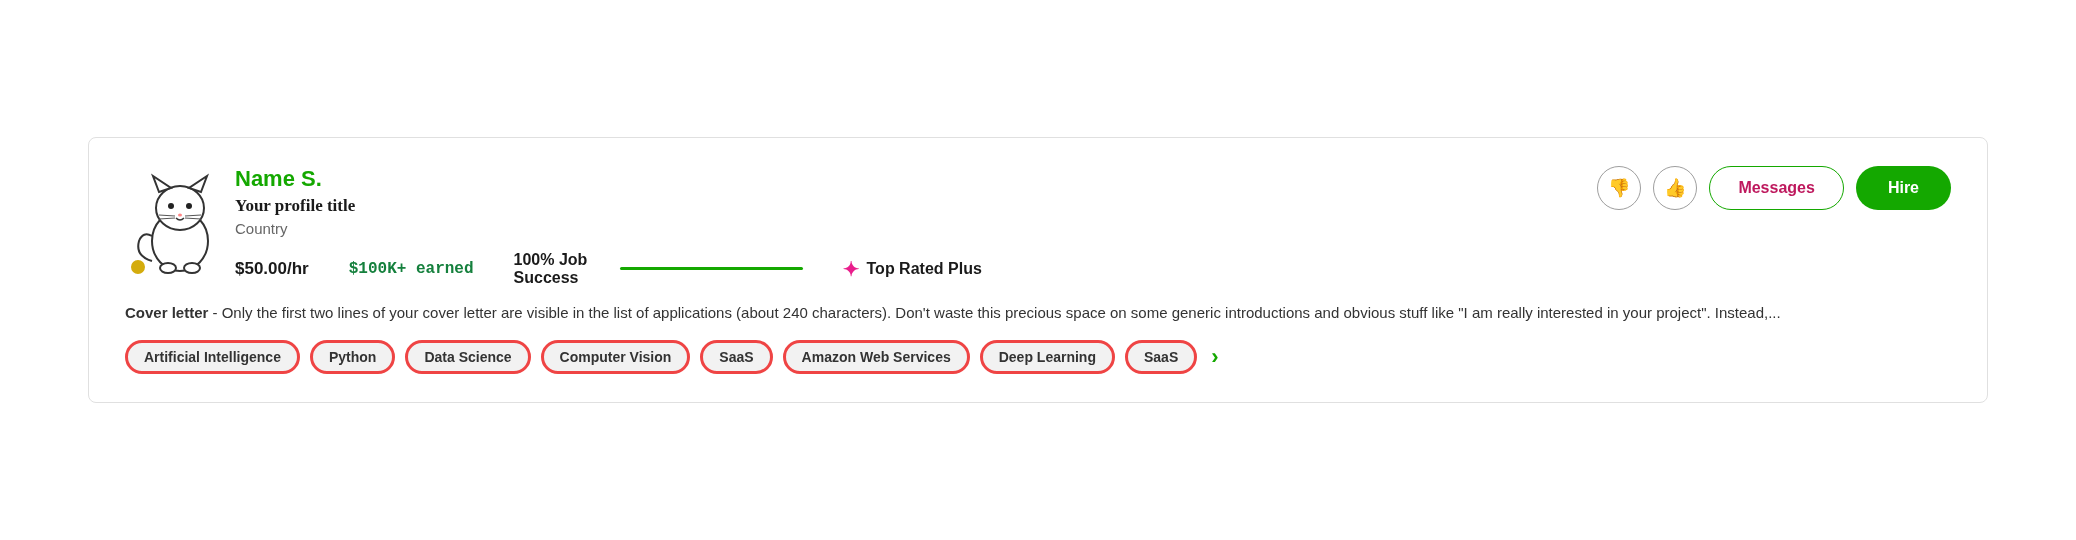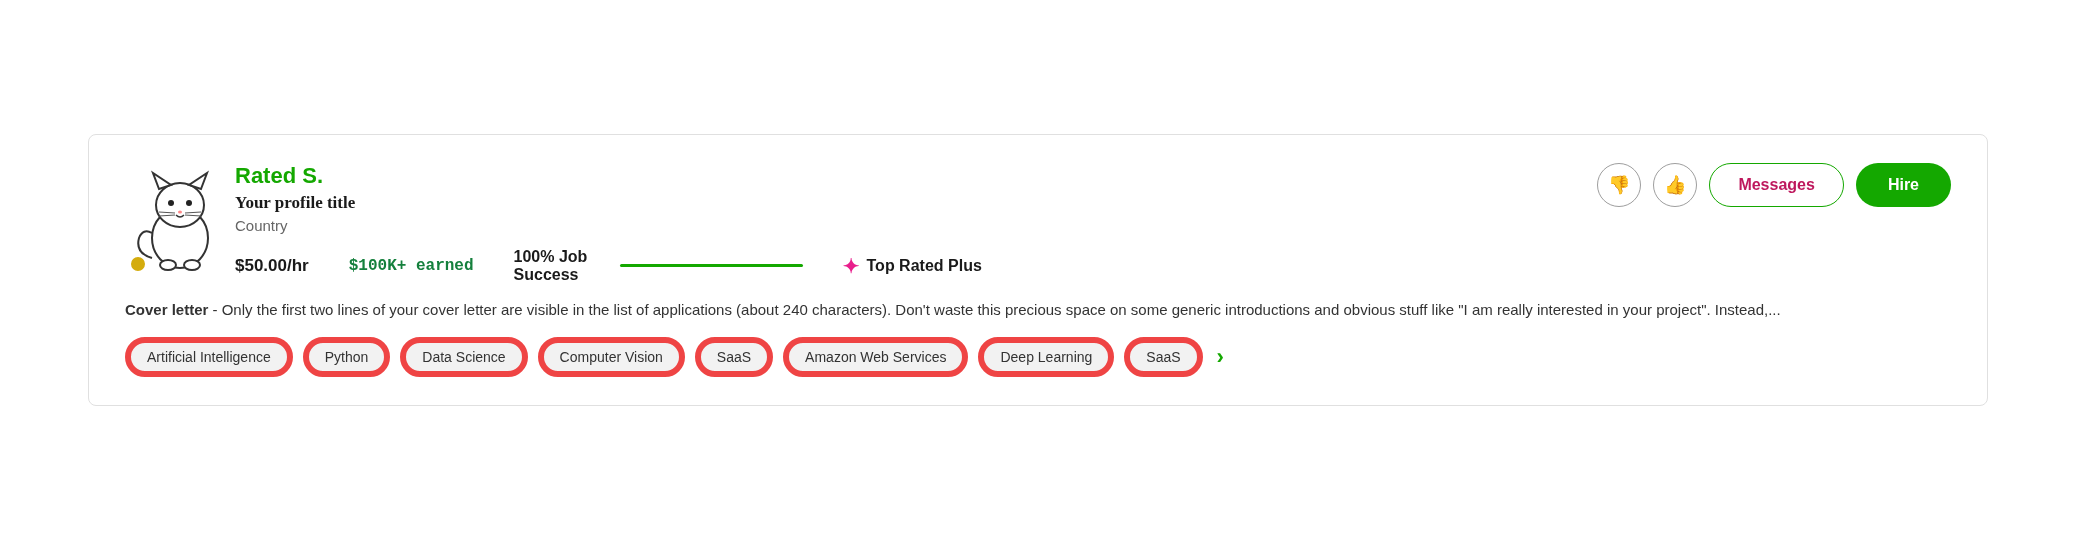--- a/index.html
+++ b/index.html
@@ -162,27 +162,28 @@
     .skills-row {
       display: flex;
       align-items: center;
       gap: 10px;
       margin-top: 16px;
       flex-wrap: nowrap;
       overflow: hidden;
     }
     .skill-tag {
       background: #f2f2f2;
-      border: 6px solid #ef4444;
+      border: 3px solid #ef4444;
       border-radius: 20px;
       padding: 6px 16px;
       font-size: 14px;
       color: #333;
       white-space: nowrap;
       flex-shrink: 0;
+      font-weight: bold;
     }
     .more-btn {
       color: #14a800;
       font-size: 22px;
       font-weight: 700;
       cursor: pointer;
       flex-shrink: 0;
       margin-left: 4px;
     }
     .profile-header-row {
@@ -228,21 +229,21 @@
 
         <path d="M27 95 Q10 90 14 75 Q18 65 27 70" stroke="#333" stroke-width="2" fill="none"></path>
 
         <ellipse cx="43" cy="102" rx="8" ry="5" fill="#fff" stroke="#333" stroke-width="2"></ellipse>
         <ellipse cx="67" cy="102" rx="8" ry="5" fill="#fff" stroke="#333" stroke-width="2"></ellipse>
       </svg>
       <div class="online-dot"></div>
     </div>
 
     <div class="main-info">
-      <span class="name">Rated S.</span>
+      <span class="name">Name S.</span>
       <span class="profile-title">Your profile title</span>
       <span class="country">Country</span>
       <div class="stats-row">
         <span class="stat-rate">$50.00/hr</span>
         <span class="stat-earned">$100K+ earned</span>
         <div class="stat-success">
           <span class="stat-success-label">100% Job Success</span>
           <div class="success-bar"></div>
         </div>
         <div class="top-rated">

